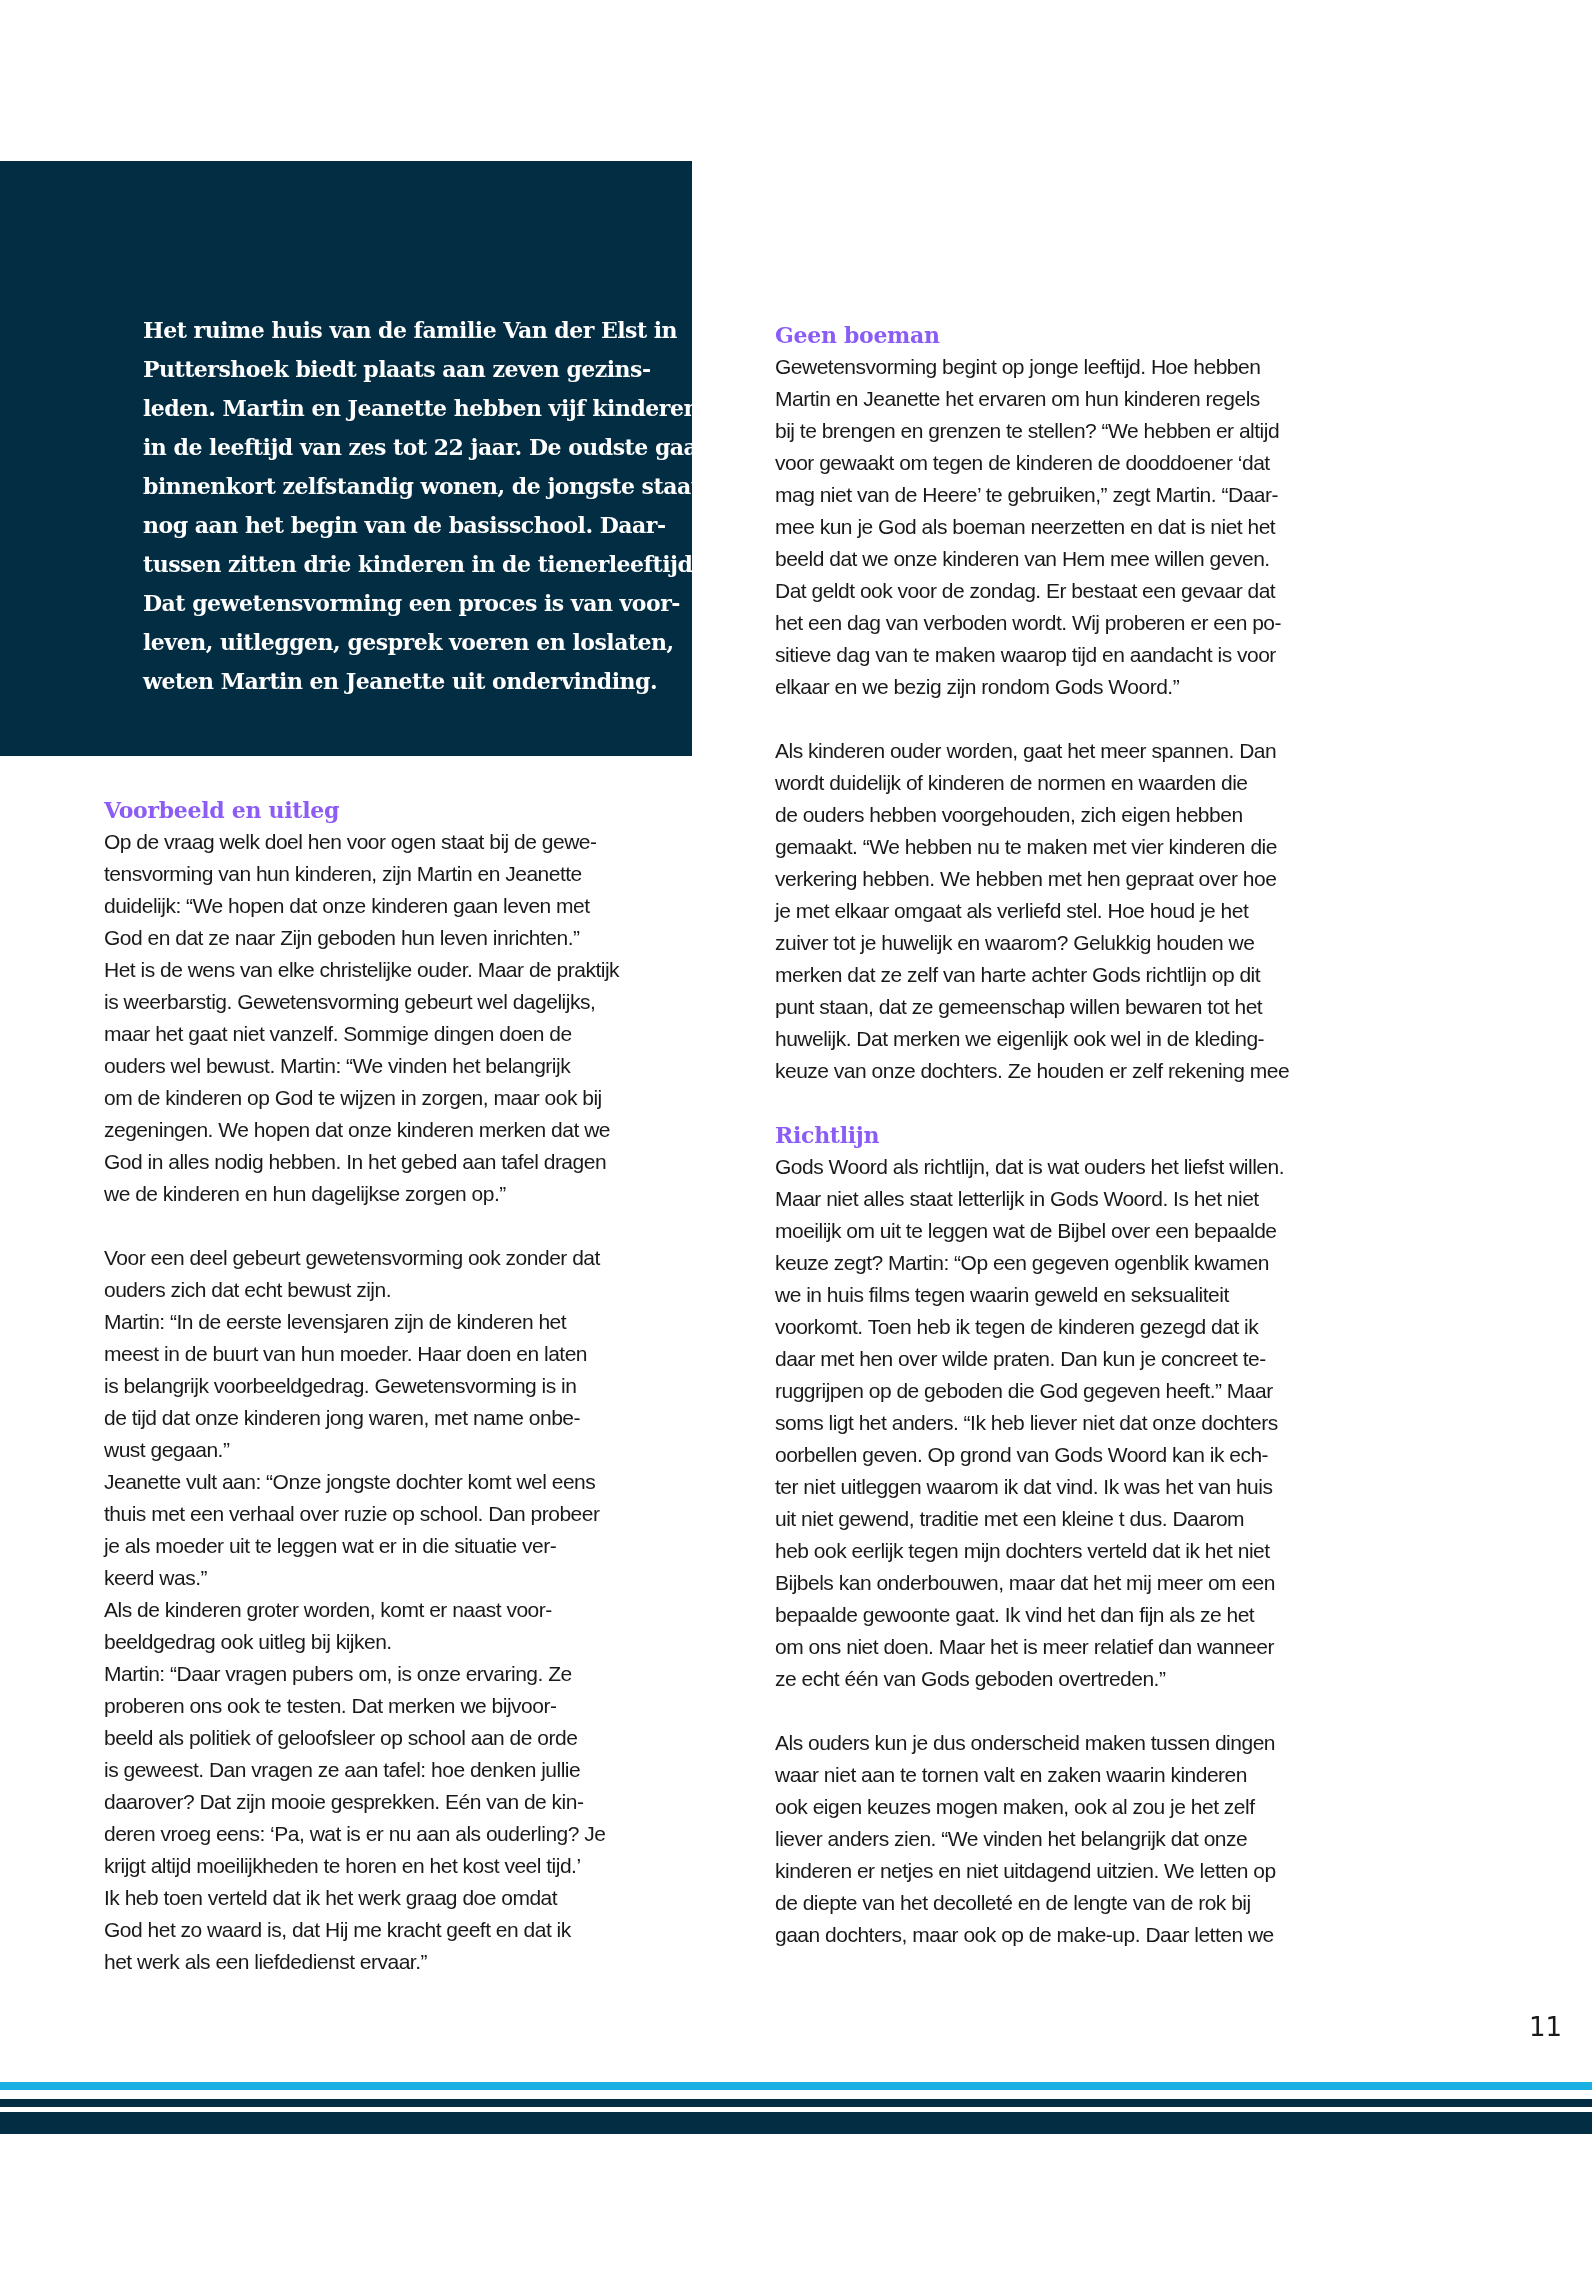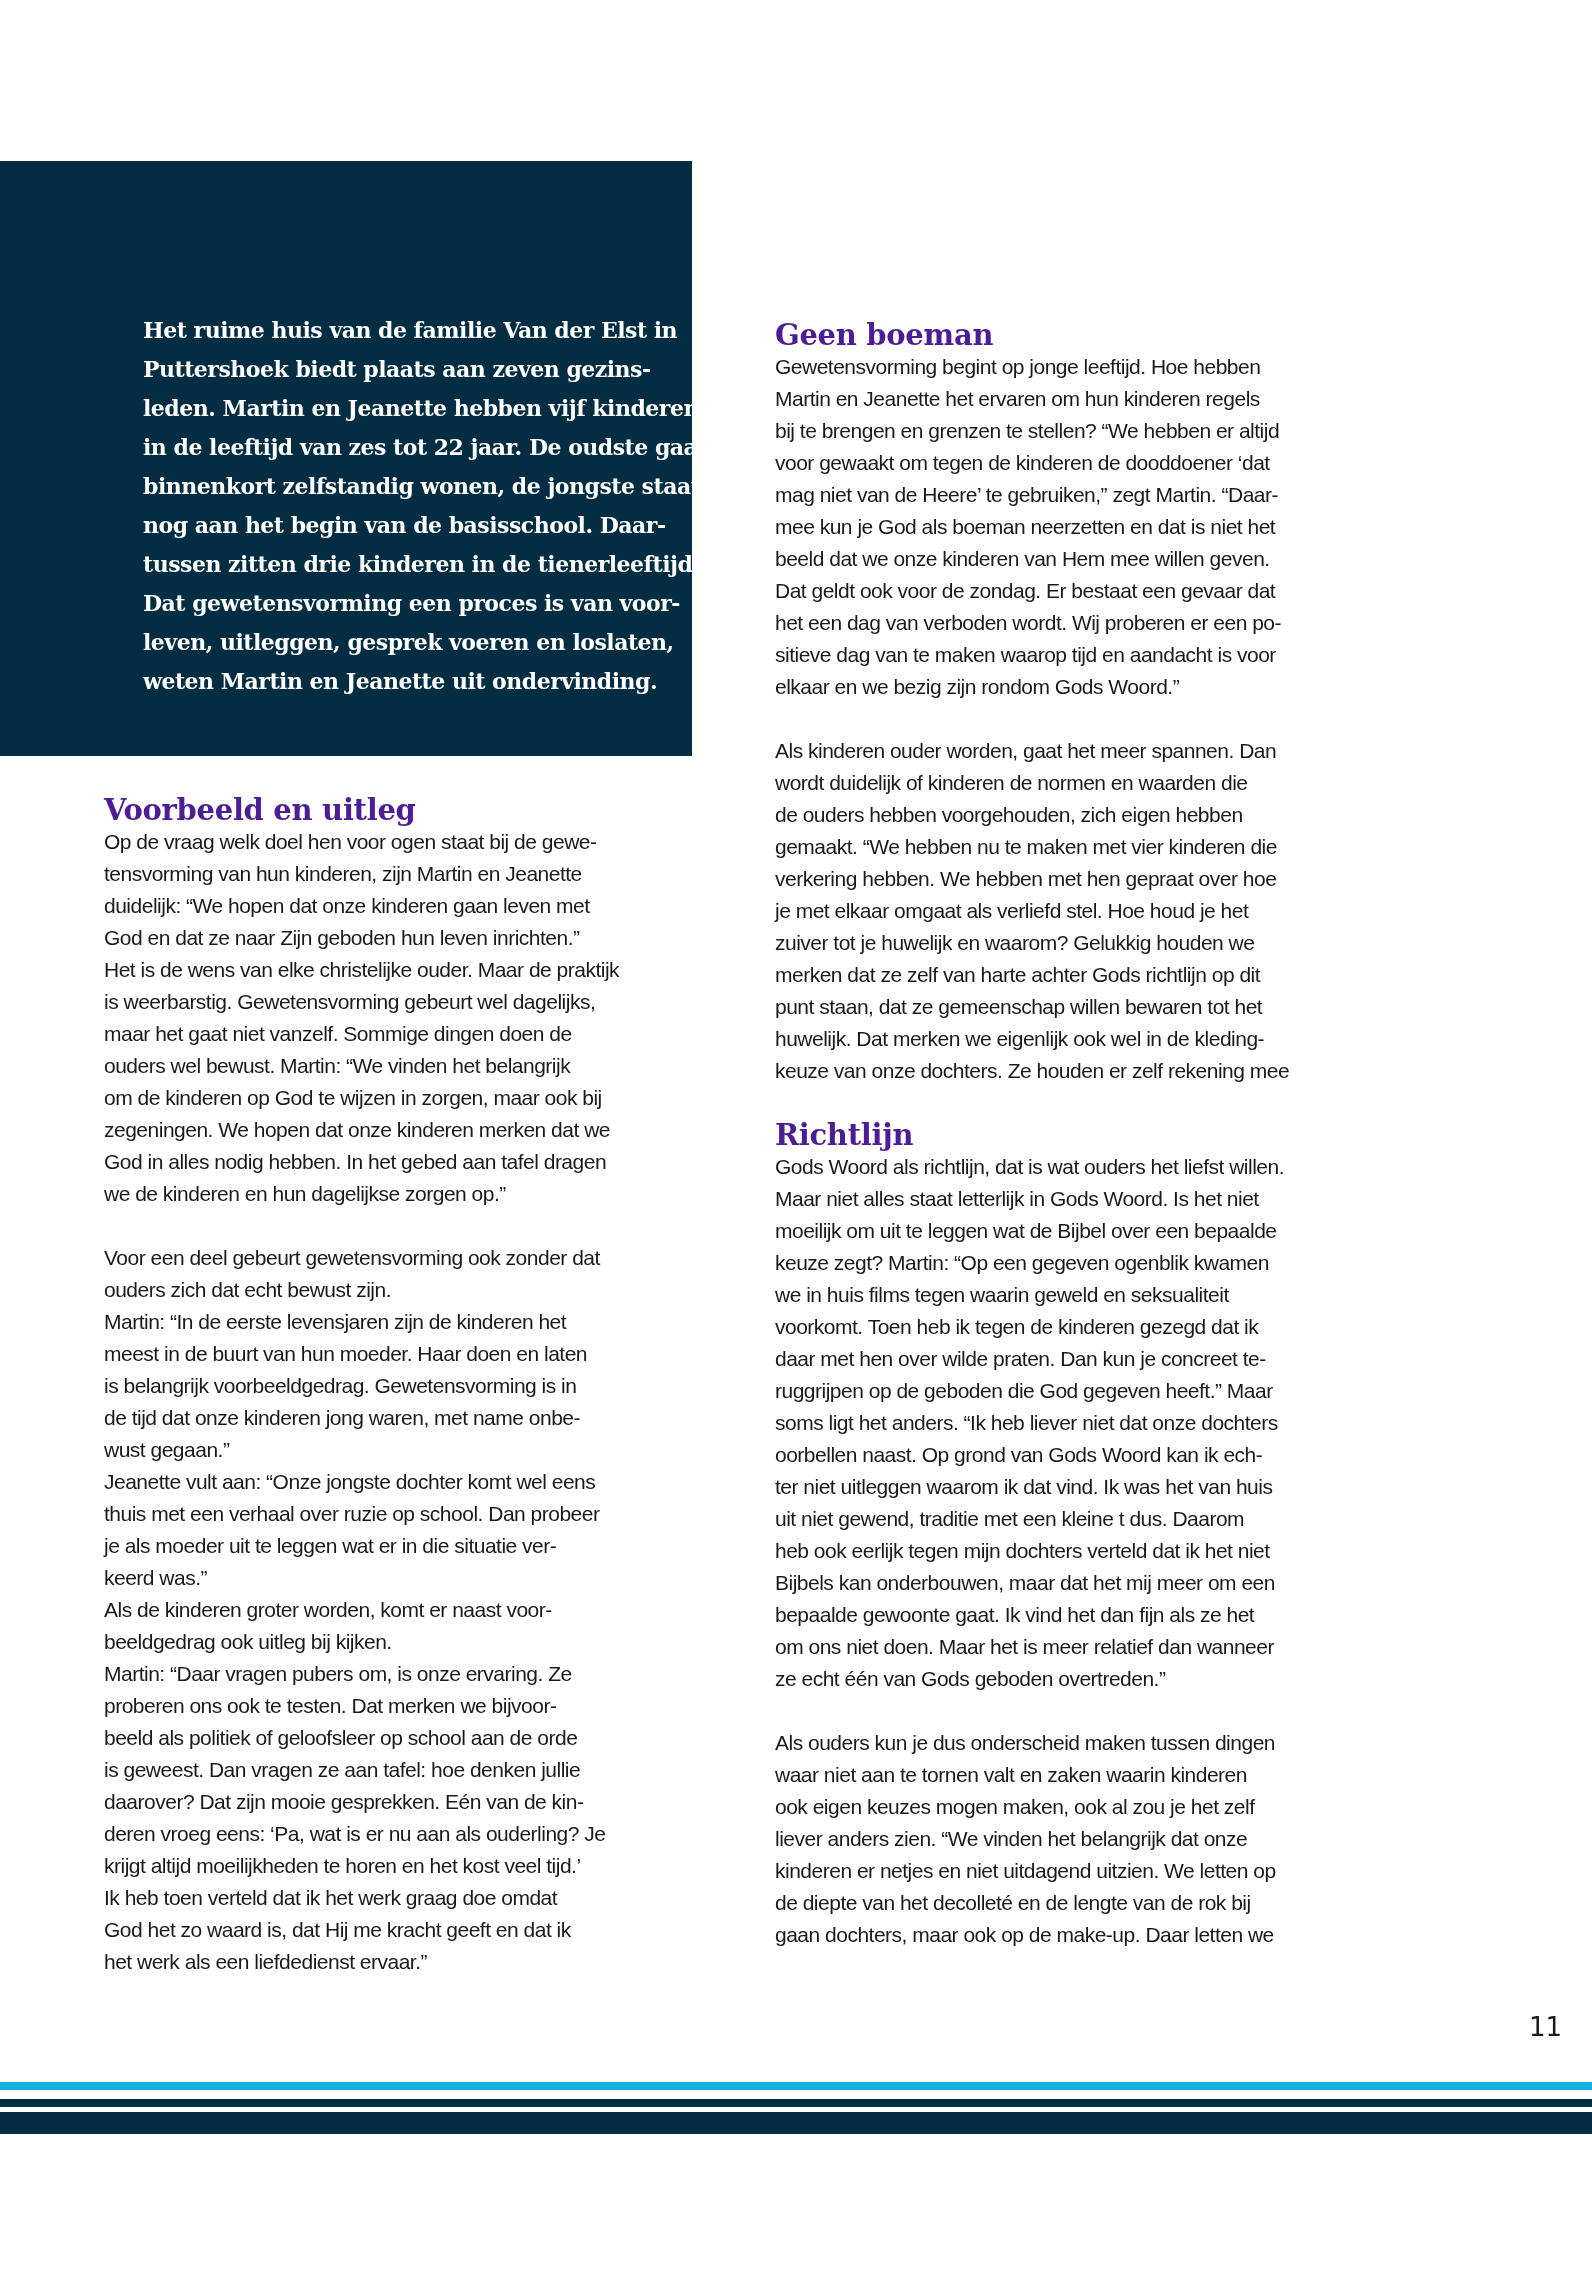--- a/index.html
+++ b/index.html
@@ -41,24 +41,24 @@
     font-family: "Liberation Sans", sans-serif;
     font-size: 21px;
     line-height: 32px;
     letter-spacing: -0.5px;
   }
   .col-left { left: 104px; top: 794px; }
   .col-right { left: 775px; top: 319px; }
 
   .heading {
     display: block;
-    color: #4c1d95;
+    color: #8b5cf6;
     font-family: "DejaVu Serif", serif;
     font-weight: bold;
-    font-size: 29px;
+    font-size: 22px;
     line-height: 32px;
     letter-spacing: -0.3px;
   }
   .line { display: block; white-space: nowrap; }
   .gap { display: block; height: 32px; }
 
   .page-number {
     position: absolute;
     left: 1521px;
     top: 2012px;
@@ -167,21 +167,21 @@
   <div>
       <span class="line">Gods Woord als richtlijn, dat is wat ouders het liefst willen.</span>
       <span class="line">Maar niet alles staat letterlijk in Gods Woord. Is het niet</span>
       <span class="line">moeilijk om uit te leggen wat de Bijbel over een bepaalde</span>
       <span class="line">keuze zegt? Martin: “Op een gegeven ogenblik kwamen</span>
       <span class="line">we in huis films tegen waarin geweld en seksualiteit</span>
       <span class="line">voorkomt. Toen heb ik tegen de kinderen gezegd dat ik</span>
       <span class="line">daar met hen over wilde praten. Dan kun je concreet te-</span>
       <span class="line">ruggrijpen op de geboden die God gegeven heeft.” Maar</span>
       <span class="line">soms ligt het anders. “Ik heb liever niet dat onze dochters</span>
-      <span class="line">oorbellen naast. Op grond van Gods Woord kan ik ech-</span>
+      <span class="line">oorbellen geven. Op grond van Gods Woord kan ik ech-</span>
       <span class="line">ter niet uitleggen waarom ik dat vind. Ik was het van huis</span>
       <span class="line">uit niet gewend, traditie met een kleine t dus. Daarom</span>
       <span class="line">heb ook eerlijk tegen mijn dochters verteld dat ik het niet</span>
       <span class="line">Bijbels kan onderbouwen, maar dat het mij meer om een</span>
       <span class="line">bepaalde gewoonte gaat. Ik vind het dan fijn als ze het</span>
       <span class="line">om ons niet doen. Maar het is meer relatief dan wanneer</span>
       <span class="line">ze echt één van Gods geboden overtreden.”</span>
     </div>
   <span class="gap"></span>
   <div>

